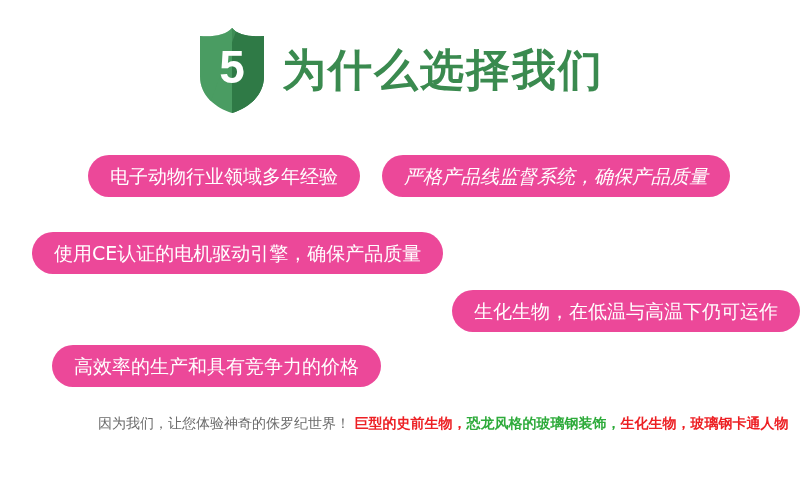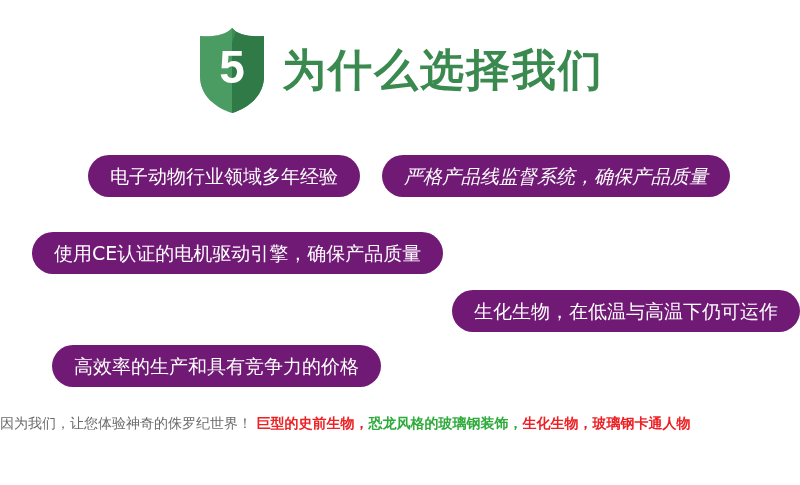--- a/index.html
+++ b/index.html
@@ -75,21 +75,21 @@
   .pill-row {
     position: absolute;
     width: 800px;
     display: flex;
     align-items: center;
   }
   .pill {
     display: inline-flex;
     align-items: center;
     justify-content: center;
-    background: #701a75;
+    background: #ec4899;
     color: #ffffff;
     border-radius: 999px;
     font-size: 19px;
     line-height: 1;
     height: 42px;
     padding: 0 22px;
     white-space: nowrap;
     box-sizing: border-box;
     font-family: "DejaVu Sans", "Liberation Sans", sans-serif;
   }
@@ -99,20 +99,21 @@
   .row-2 { top: 232px; left: 0; padding-left: 32px; }
   .row-3 { top: 290px; left: 0; justify-content: flex-end; padding-right: 52px; }
   .row-4 { top: 345px; left: 0; padding-left: 52px; }
 
   
   .footer {
     position: absolute;
     left: 0;
     top: 412px;
     width: 800px;
+    padding-left: 98px;
     box-sizing: border-box;
   }
   .footer-line {
     font-size: 14px;
     line-height: 22px;
     color: #6b6b6b;
     white-space: nowrap;
     font-family: "DejaVu Sans", "Liberation Sans", sans-serif;
   }
   .seg-red   { color: #ed2024; font-weight: bold; }

